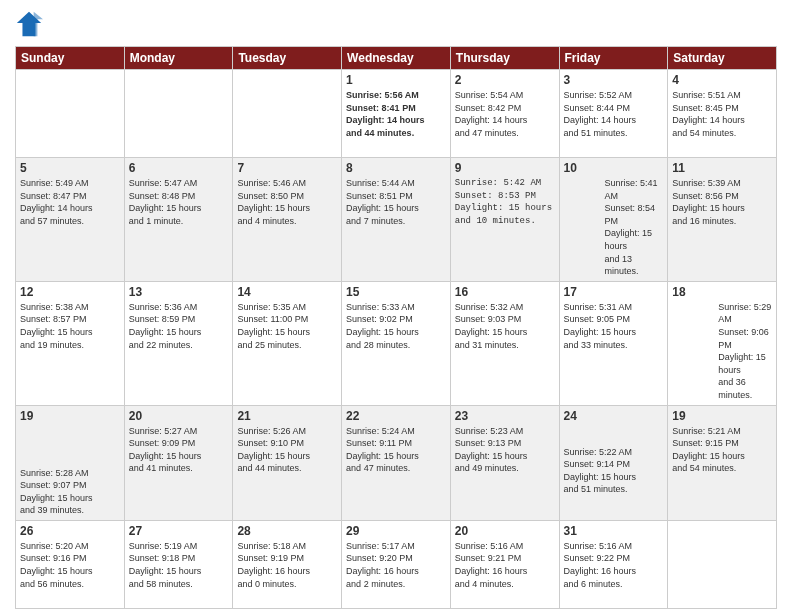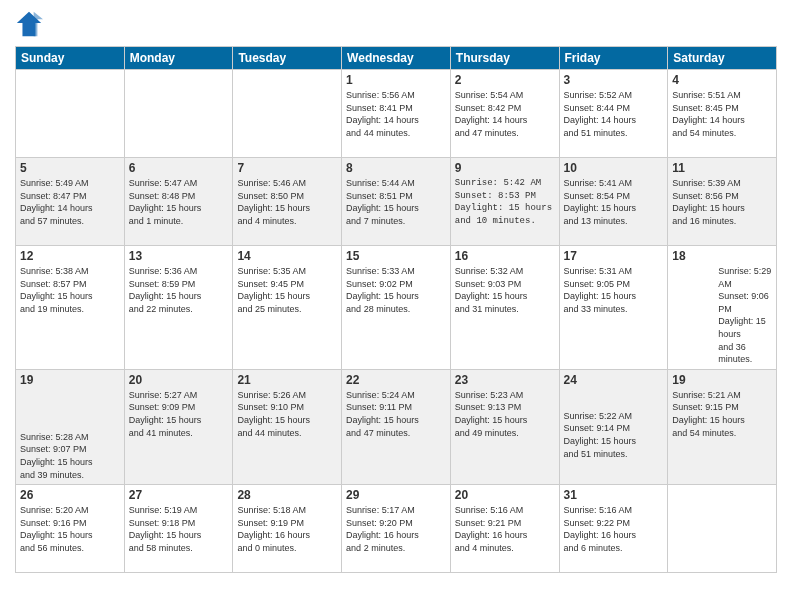--- a/index.html
+++ b/index.html
@@ -56,21 +56,21 @@
     .location {
       font-size: 14px;
       color: #555;
     }
     .calendar {
       width: 100%;
       border-collapse: collapse;
       table-layout: fixed;
     }
     .calendar th {
-      background-color: #0369a1;
+      background-color: #7f1d1d;
       color: #fff;
       text-align: left;
       padding: 4px 5px;
       font-size: 12px;
       border: 1px solid #ccc;
     }
     .calendar td {
       border: 1px solid #ccc;
       vertical-align: top;
       padding: 3px 4px;
@@ -132,21 +132,21 @@
           <th>Saturday</th>
         </tr>
     </thead>
     <tbody id="calendar-body">
     <tr class="row-white">
           <td class="empty-cell"></td>
           <td class="empty-cell"></td>
           <td class="empty-cell"></td>
           <td>
             <div class="day-number">1</div>
-            <div class="day-info" style="white-space: pre-line;">Sunrise: 5:56 AM
+            <div class="day-info" style="white-space: pre-line; font-weight: bold;">Sunrise: 5:56 AM
 Sunset: 8:41 PM
 Daylight: 14 hours
 and 44 minutes.</div>
           </td>
           <td>
             <div class="day-number">2</div>
             <div class="day-info" style="white-space: pre-line;">Sunrise: 5:54 AM
 Sunset: 8:42 PM
 Daylight: 14 hours
 and 47 minutes.</div>
@@ -197,21 +197,21 @@
           </td>
           <td>
             <div class="day-number">9</div>
             <div class="day-info" style="white-space: pre-line; font-family: Liberation Mono, monospace;">Sunrise: 5:42 AM
 Sunset: 8:53 PM
 Daylight: 15 hours
 and 10 minutes.</div>
           </td>
           <td>
             <div class="day-number">10</div>
-            <div class="day-info" style="white-space: pre-line;">Sunrise: 5:41 AM
+            <div class="day-info" style="white-space: pre-line; margin-left: 41px;">Sunrise: 5:41 AM
 Sunset: 8:54 PM
 Daylight: 15 hours
 and 13 minutes.</div>
           </td>
           <td>
             <div class="day-number">11</div>
             <div class="day-info" style="white-space: pre-line;">Sunrise: 5:39 AM
 Sunset: 8:56 PM
 Daylight: 15 hours
 and 16 minutes.</div>
@@ -228,21 +228,21 @@
           <td>
             <div class="day-number">13</div>
             <div class="day-info" style="white-space: pre-line;">Sunrise: 5:36 AM
 Sunset: 8:59 PM
 Daylight: 15 hours
 and 22 minutes.</div>
           </td>
           <td>
             <div class="day-number">14</div>
             <div class="day-info" style="white-space: pre-line;">Sunrise: 5:35 AM
-Sunset: 9:45 PM
+Sunset: 11:00 PM
 Daylight: 15 hours
 and 25 minutes.</div>
           </td>
           <td>
             <div class="day-number">15</div>
             <div class="day-info" style="white-space: pre-line;">Sunrise: 5:33 AM
 Sunset: 9:02 PM
 Daylight: 15 hours
 and 28 minutes.</div>
           </td>

